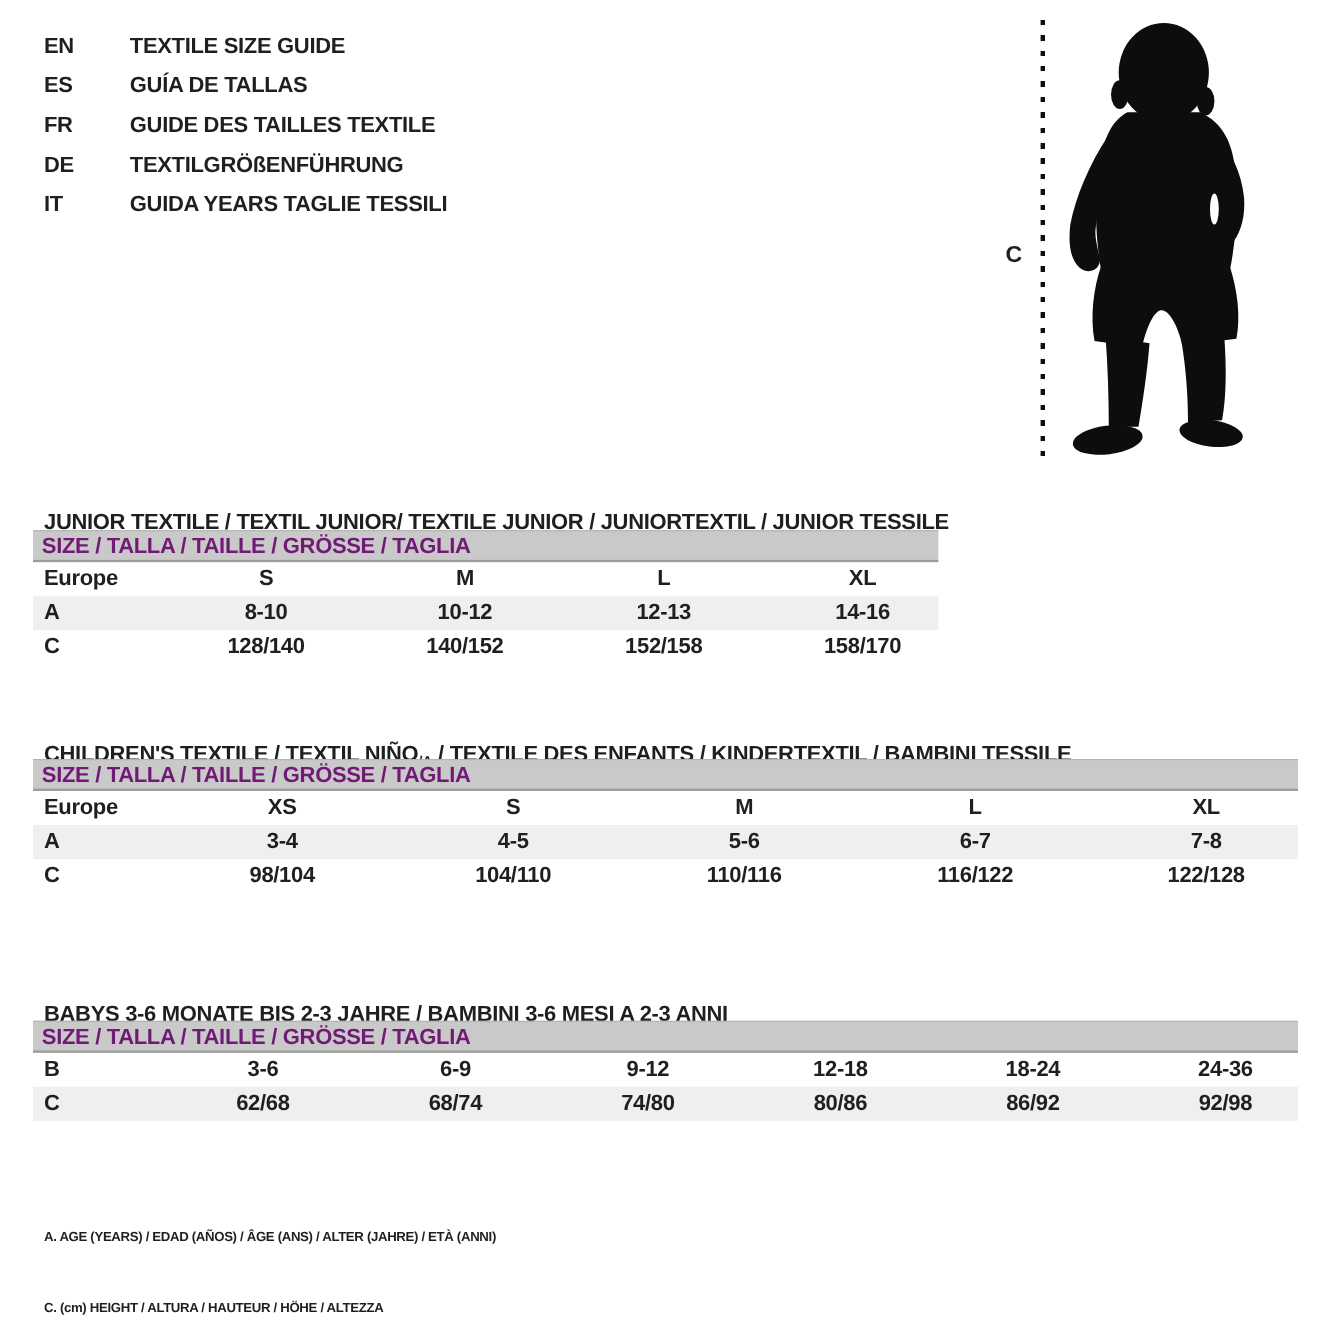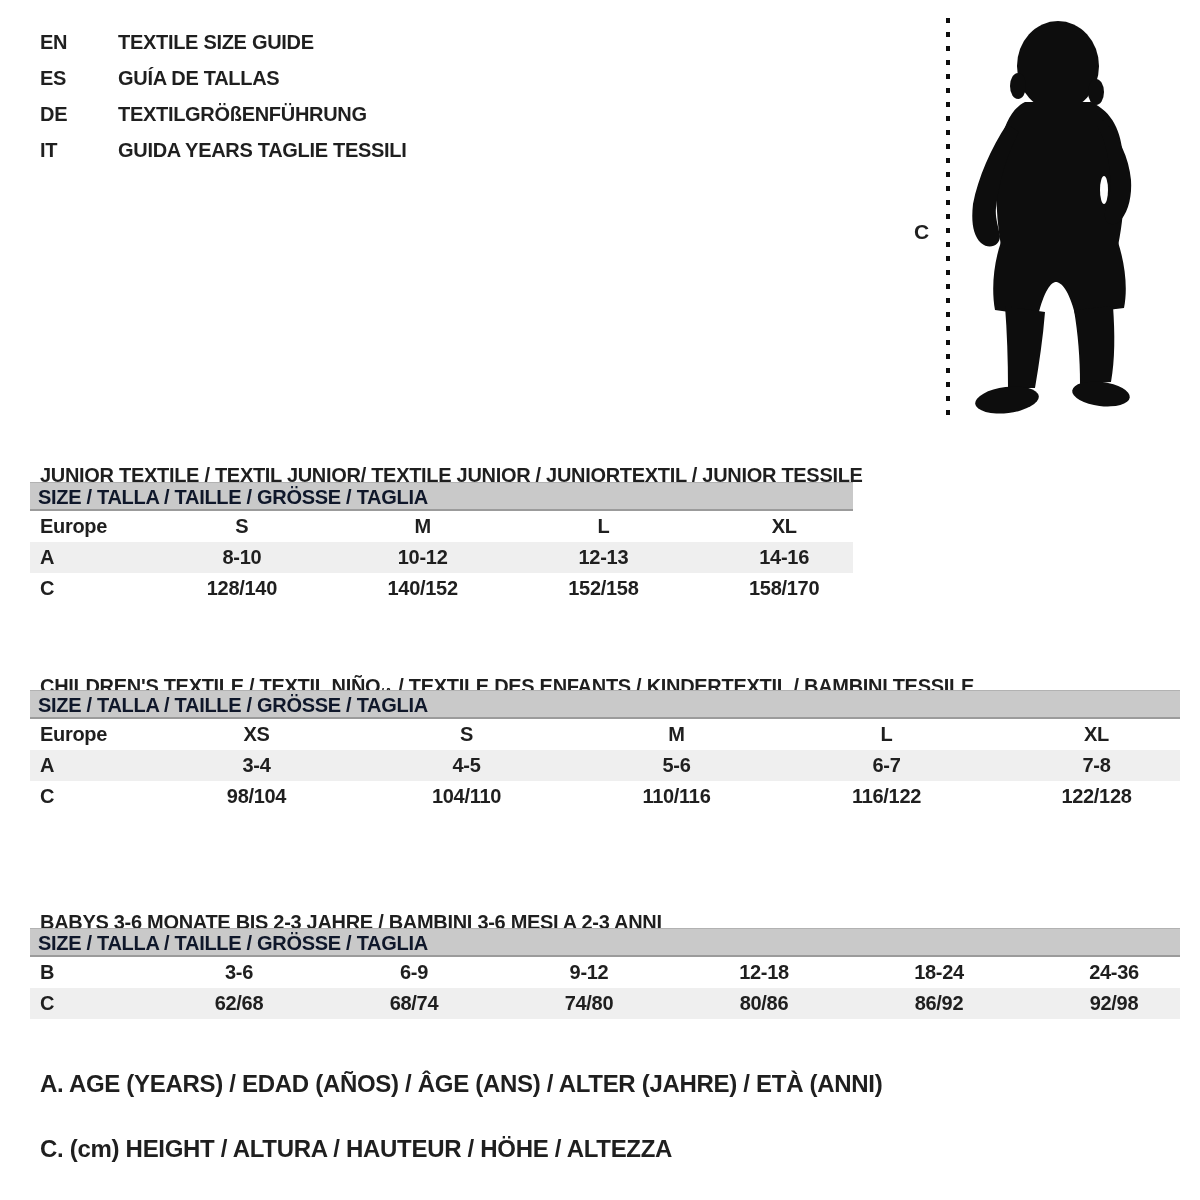--- a/index.html
+++ b/index.html
@@ -40,47 +40,51 @@
   .size-table { position: absolute; left: 30px; }
   .junior-table   { top: 482px; width: 823px; }
   .children-table { top: 690px; width: 1150px; }
   .babies-table   { top: 928px; width: 1150px; }
   .size-header {
     height: 29px; line-height: 29px;
     background: var(--header-bar, #c9c9c9);
     border-top: 1px solid #b2b2b2;
     border-bottom: 2px solid var(--header-bar-border, #9b9b9b);
     padding-left: 8px;
-    font-size: 20px; color: #0f172a;
+    font-size: 20px; color: #701a75;
     box-sizing: border-box;
   }
   .trow { display: flex; align-items: center; height: 31px; font-size: 20px; gap: 43px; }
   .trow.stripe { background: var(--stripe, #efefef); }
   .rlabel { width: 100px; padding-left: 10px; box-sizing: border-box; }
   .cell { flex: 1; text-align: center; }
 
   
-  .legend-line { position: absolute; left: 40px; font-size: 24px; line-height: 24px; white-space: nowrap; }
+  .legend-line { position: absolute; left: 40px; font-size: 12px; line-height: 24px; white-space: nowrap; margin-top: 40px; }
   .legend-a { top: 1072px; }
   .legend-b { top: 1105px; }
   .legend-c { top: 1137px; }
 </style>
 </head>
 <body>
 
 <div class="page">
 
   <div class="lang-block">
     <div class="lang-row">
       <span class="lang-code">EN</span>
       <span class="lang-label">TEXTILE SIZE GUIDE</span>
     </div>
     <div class="lang-row">
       <span class="lang-code">ES</span>
       <span class="lang-label">GUÍA DE TALLAS</span>
+    </div>
+    <div class="lang-row">
+      <span class="lang-code">FR</span>
+      <span class="lang-label">GUIDE DES TAILLES TEXTILE</span>
     </div>
     <div class="lang-row">
       <span class="lang-code">DE</span>
       <span class="lang-label">TEXTILGRÖßENFÜHRUNG</span>
     </div>
     <div class="lang-row">
       <span class="lang-code">IT</span>
       <span class="lang-label">GUIDA YEARS TAGLIE TESSILI</span>
     </div>
   </div>

